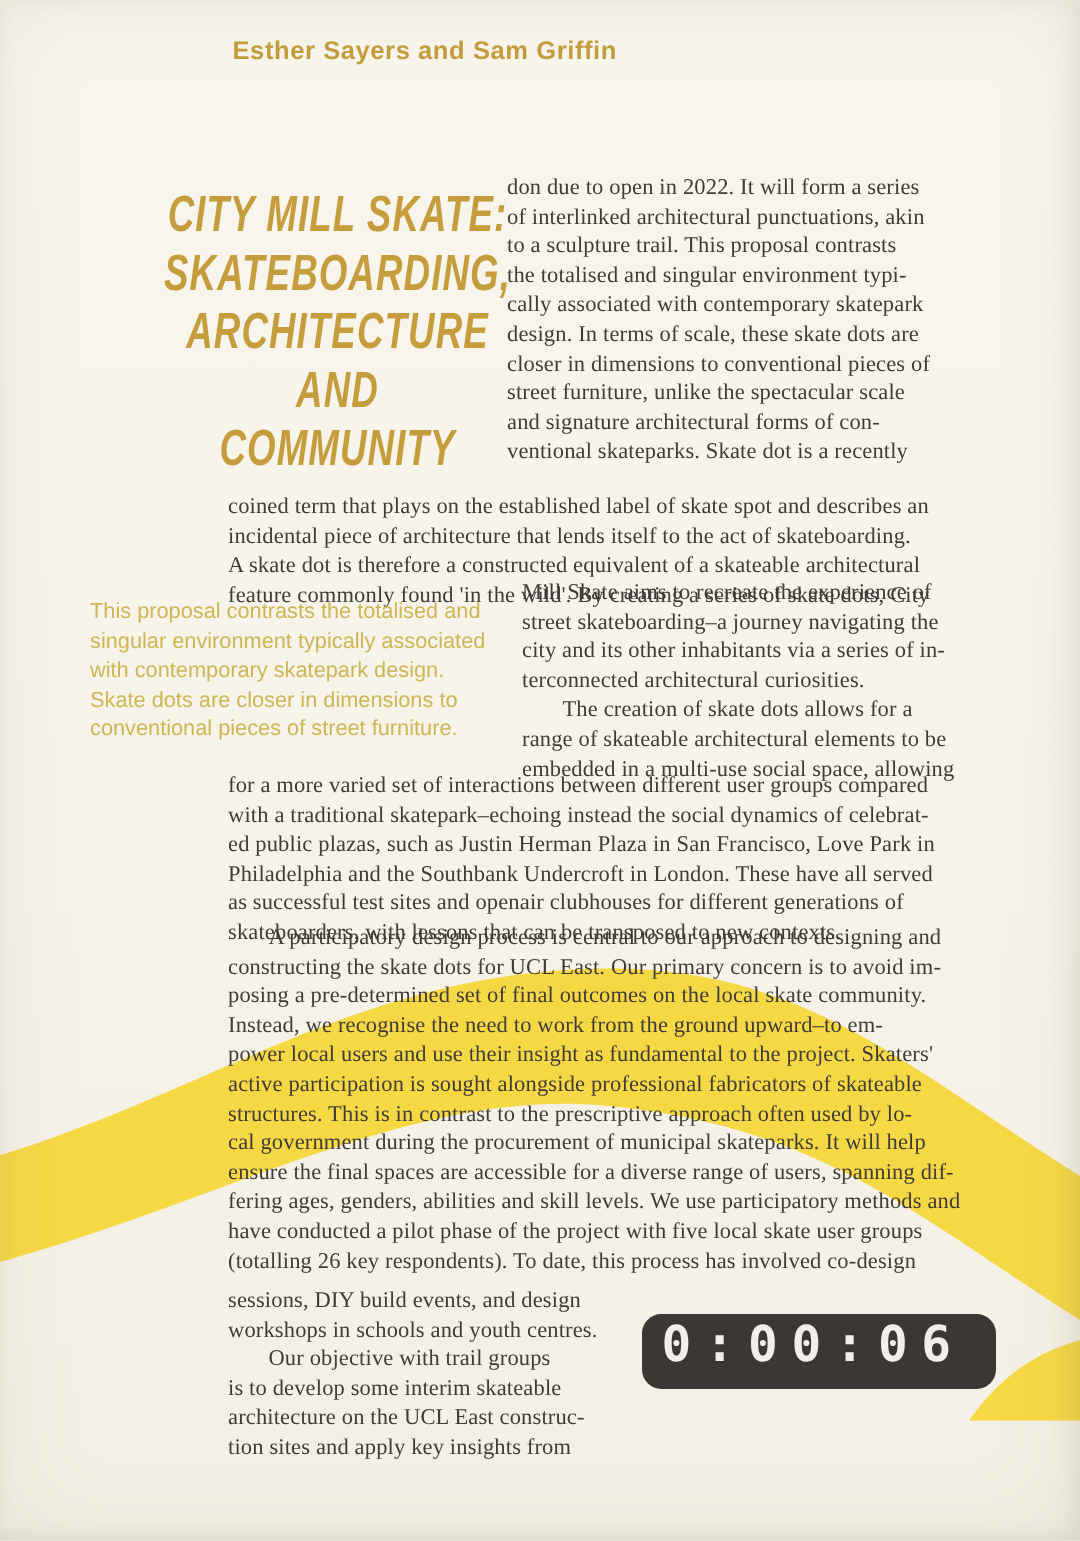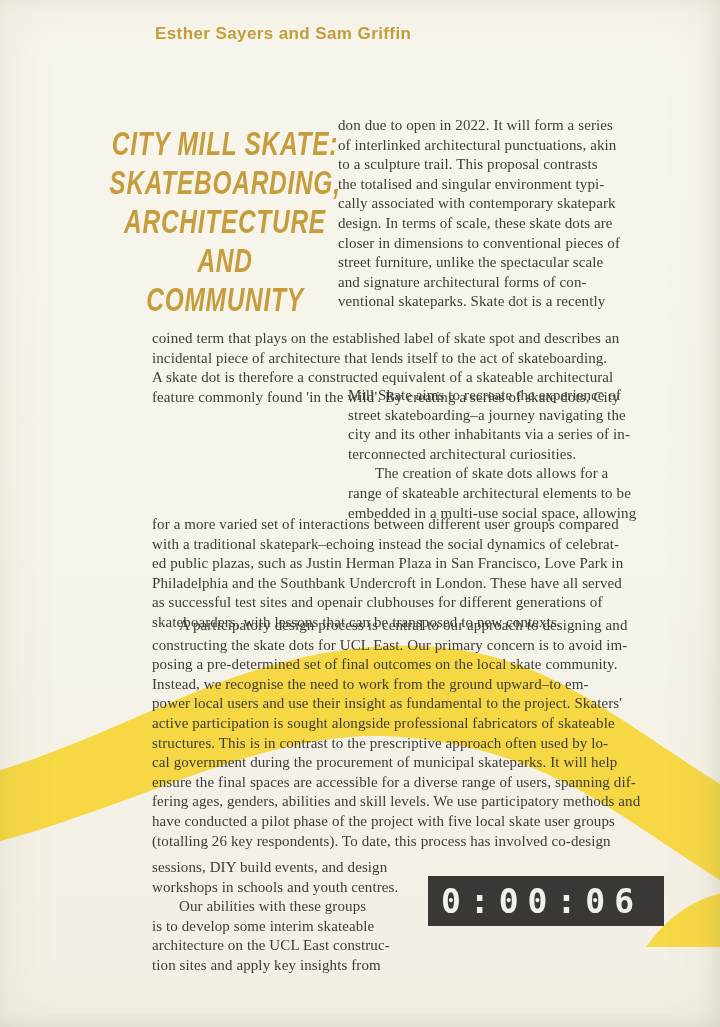--- a/index.html
+++ b/index.html
@@ -37,23 +37,23 @@
     text-shadow: 0.5px 0.5px 0 rgba(246,243,233,0.35);
   }
   .quote {
     position:absolute; left:60px; top:399px; z-index:2; white-space:pre-wrap;
     font-family:"Liberation Sans", sans-serif;
     font-size:14.5px; line-height:19.6px; color:var(--quote, #cdb654);
   }
   .timer {
     position:absolute; left:428px; top:876px; width:236px; height:50px; z-index:3;
     background:var(--timer-bg, #3a3735); color:var(--timer-text, #f2efe8);
-    display:flex; align-items:center; box-sizing:border-box; padding-left:13px;
+    display:flex; box-sizing:border-box; padding-left:13px;
     font-family:"DejaVu Sans Mono", monospace; font-weight:bold;
-    font-size:33px; letter-spacing:9px;
+    font-size:33px; letter-spacing:9px;border-radius:13px;
   }
   .vignette {
     position:absolute; left:0; top:0; right:0; bottom:0; z-index:5; pointer-events:none;
     box-shadow: inset 0 0 60px rgba(140,125,95,0.10), inset -7px 0 16px rgba(120,110,90,0.08), inset 0 -5px 12px rgba(120,110,90,0.05);
   }
 </style>
 </head>
 <body>
 
 <div class="page">
@@ -85,20 +85,25 @@
 A skate dot is therefore a constructed equivalent of a skateable architectural
 feature commonly found 'in the wild'. By creating a series of skate dots, City</div>
   <div class="txt c-d">Mill Skate aims to recreate the experience of
 street skateboarding–a journey navigating the
 city and its other inhabitants via a series of in-
 terconnected architectural curiosities.
        The creation of skate dots allows for a
 range of skateable architectural elements to be
 embedded in a multi-use social space, allowing</div>
 
+  <div class="quote">This proposal contrasts the totalised and
+singular environment typically associated
+with contemporary skatepark design.
+Skate dots are closer in dimensions to
+conventional pieces of street furniture.</div>
 
   <div class="txt c-e">for a more varied set of interactions between different user groups compared
 with a traditional skatepark–echoing instead the social dynamics of celebrat-
 ed public plazas, such as Justin Herman Plaza in San Francisco, Love Park in
 Philadelphia and the Southbank Undercroft in London. These have all served
 as successful test sites and openair clubhouses for different generations of
 skateboarders, with lessons that can be transposed to new contexts.</div>
   <div class="txt c-f">       A participatory design process is central to our approach to designing and
 constructing the skate dots for UCL East. Our primary concern is to avoid im-
 posing a pre-determined set of final outcomes on the local skate community.
@@ -106,21 +111,21 @@
 power local users and use their insight as fundamental to the project. Skaters'
 active participation is sought alongside professional fabricators of skateable
 structures. This is in contrast to the prescriptive approach often used by lo-
 cal government during the procurement of municipal skateparks. It will help
 ensure the final spaces are accessible for a diverse range of users, spanning dif-
 fering ages, genders, abilities and skill levels. We use participatory methods and
 have conducted a pilot phase of the project with five local skate user groups
 (totalling 26 key respondents). To date, this process has involved co-design</div>
   <div class="txt c-g">sessions, DIY build events, and design
 workshops in schools and youth centres.
-       Our abilities with these groups
+       Our objective with trail groups
 is to develop some interim skateable
 architecture on the UCL East construc-
 tion sites and apply key insights from</div>
 
   <div class="timer">
     <span>0:00:06</span>
   </div>
 
   <div class="vignette"></div>
 

